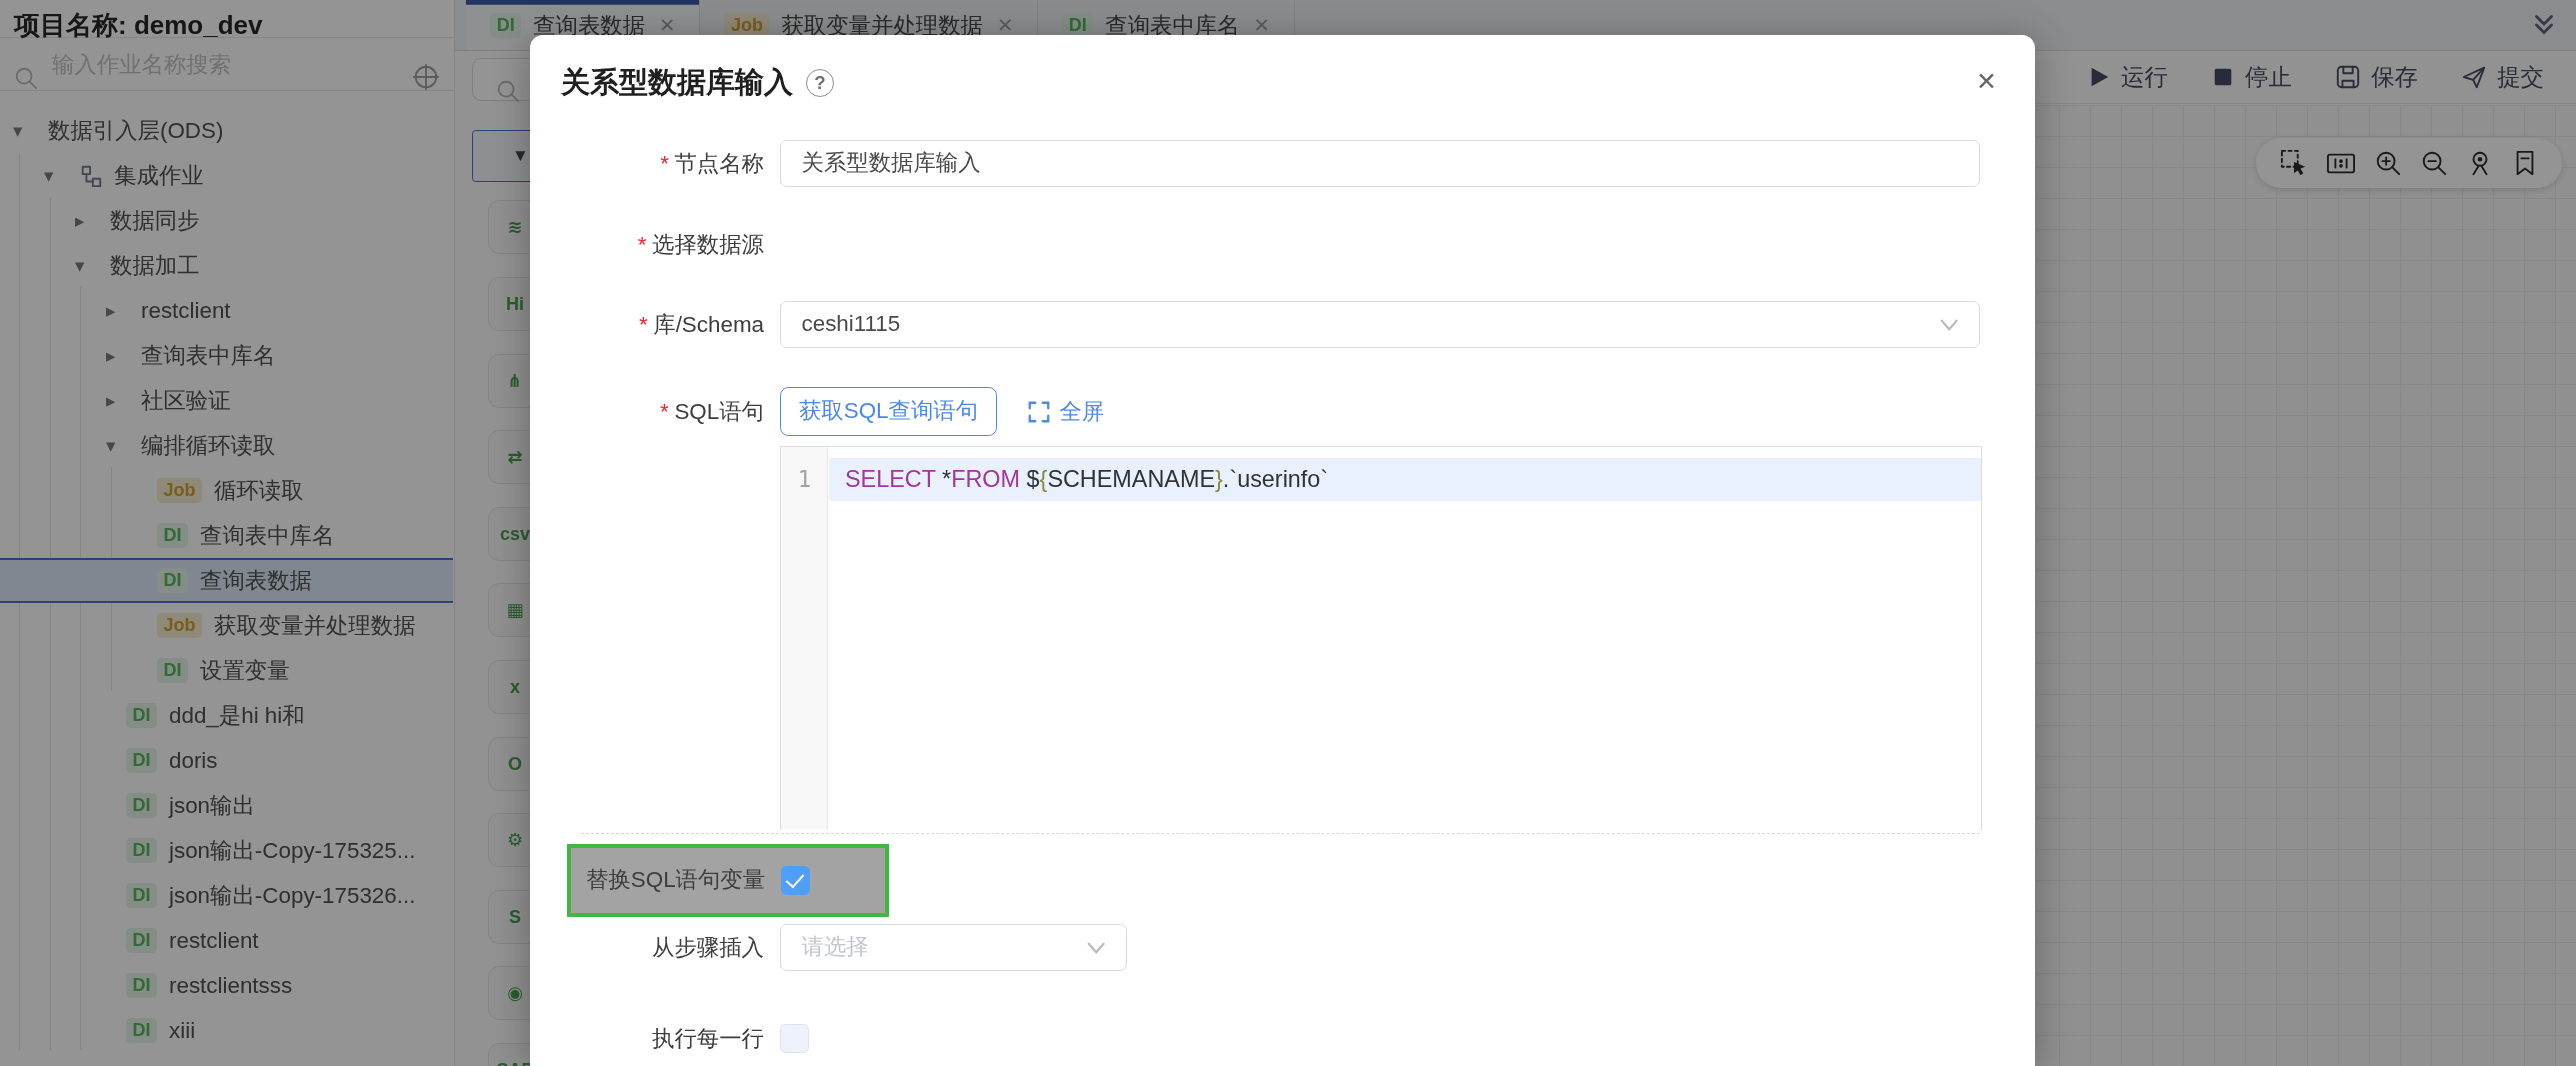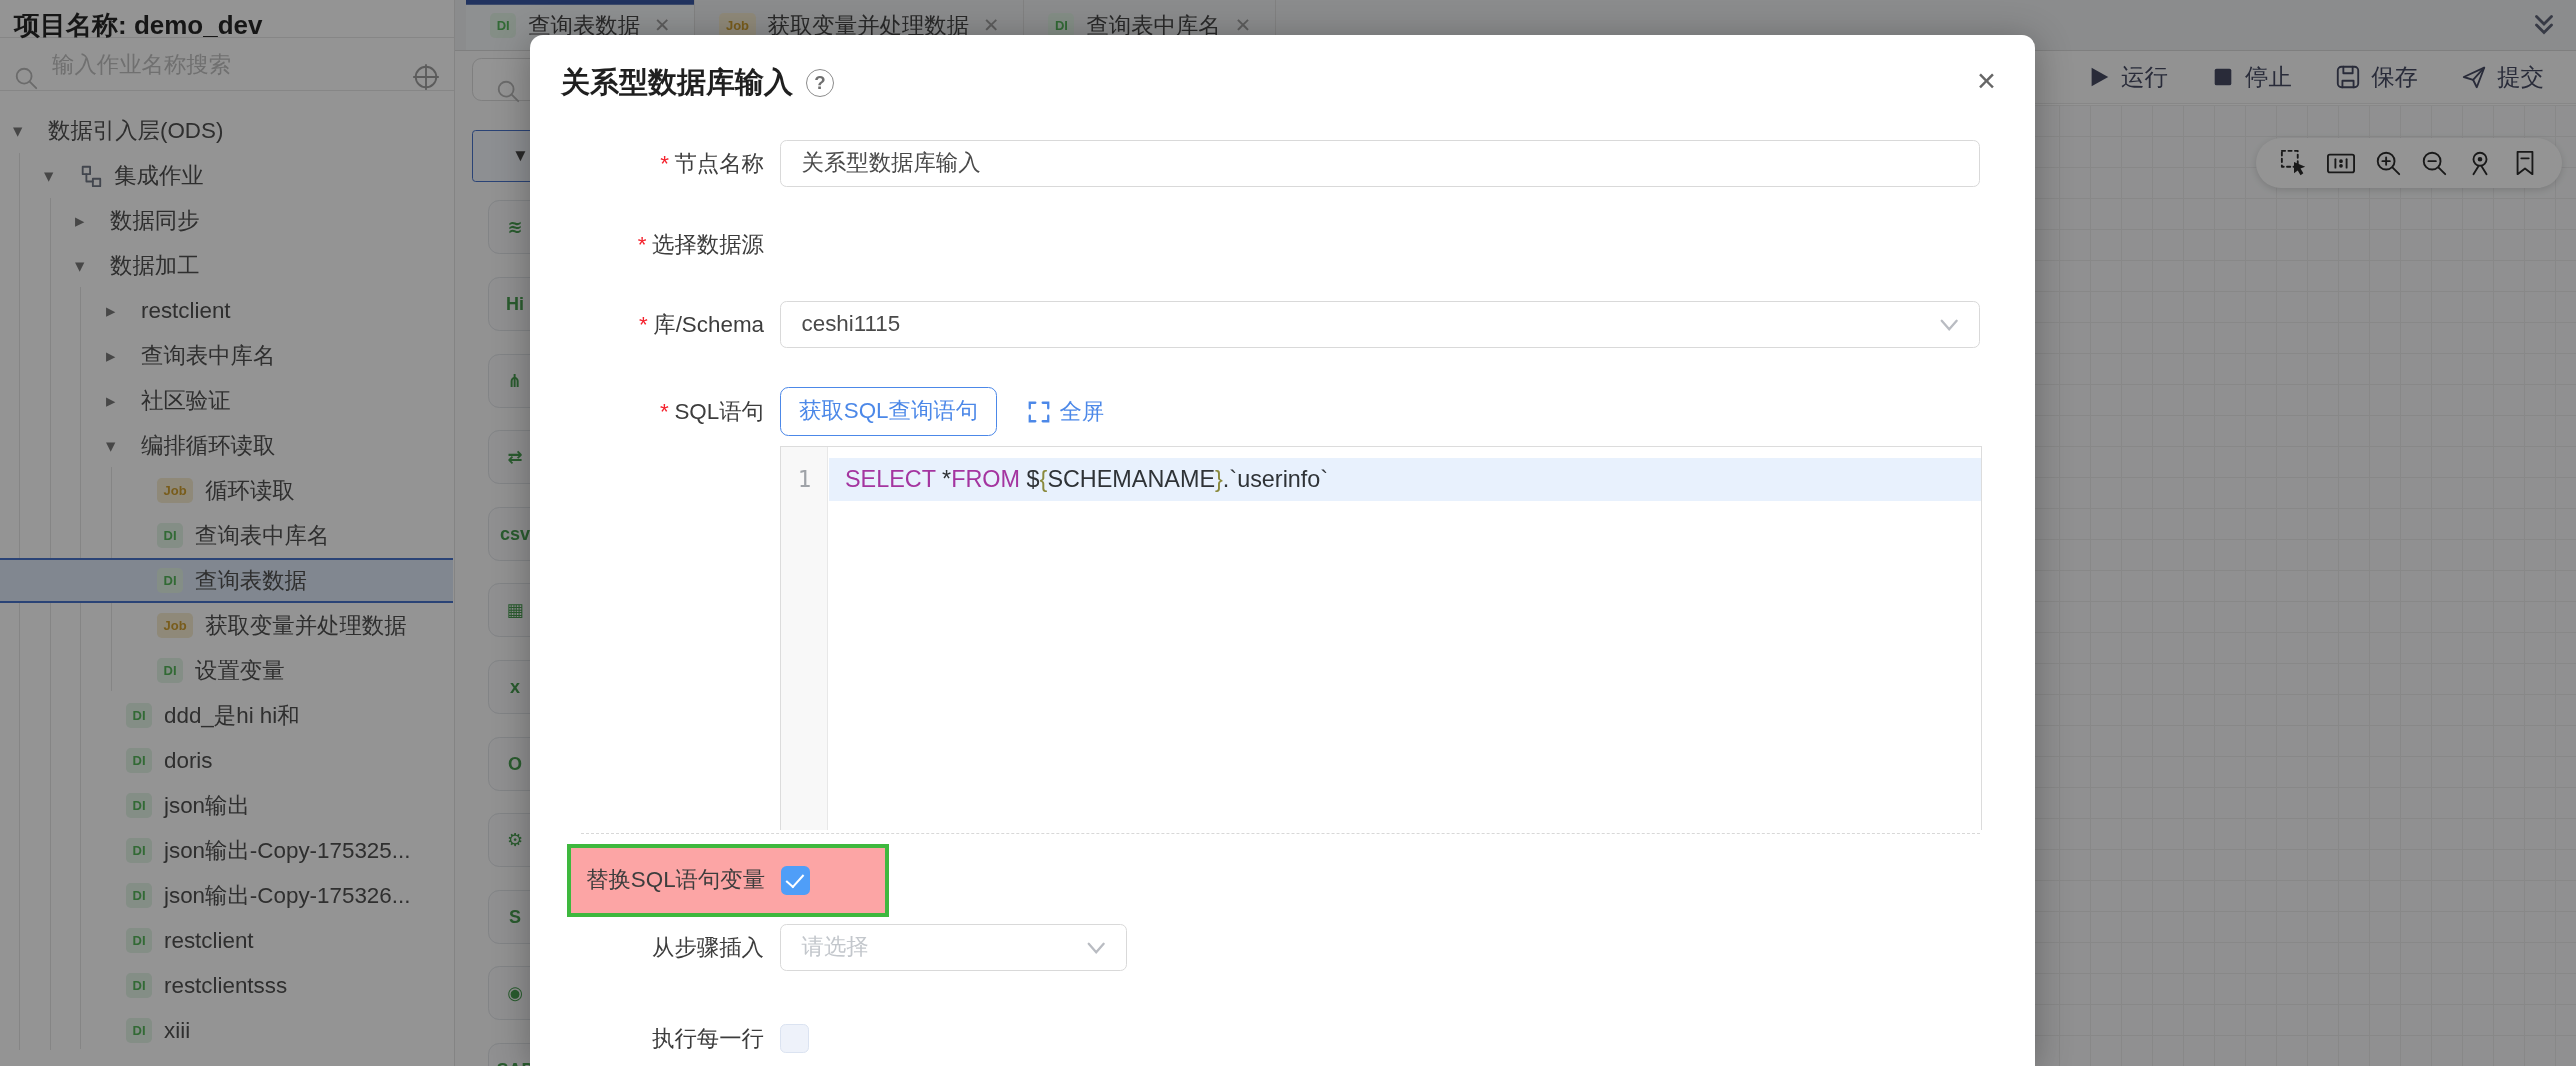--- a/index.html
+++ b/index.html
@@ -9,21 +9,21 @@
   
   .sidebar{position:absolute;left:0;top:0;width:455px;height:1067px;background:#fff;border-right:0.9px solid #e2e2e2;}
   .sb-header{height:38px;line-height:51px;padding-left:14px;font-size:26px;font-weight:bold;color:#1b1b1b;border-bottom:0.9px solid #e5e5e5;}
   .sb-search{position:relative;height:53px;border-bottom:0.9px solid #e5e5e5;}
   .sb-search .ph{position:absolute;left:52px;top:0;line-height:53px;font-size:22.4px;color:#bdbdbd;}
   .sb-search svg{position:absolute;top:13px;}
   .tree{position:absolute;left:0;top:108px;right:0.9px;bottom:0;overflow:hidden;}
   .trow{position:relative;height:45px;display:flex;align-items:center;font-size:22.4px;color:#474747;white-space:nowrap;}
   .trow.sel{background:#dce8f8;box-shadow:inset 0 1.9px 0 #3f6cc9, inset 0 -1.9px 0 #3f6cc9;}
   .caret{width:35px;text-align:left;font-size:18.7px;color:#737373;flex:none;}
-  .badge{flex:none;height:25px;line-height:25px;border-radius:4.7px;font-size:13px;font-weight:bold;text-align:center;margin-right:12px;padding:0 6.5px;}
+  .badge{flex:none;height:25px;line-height:25px;border-radius:4.7px;font-size:18px;font-weight:bold;text-align:center;margin-right:12px;padding:0 6.5px;}
   .badge.DI{background:#e2f4e6;color:#4db253;}
   .badge.Job{background:#f6ecce;color:#cd9a26;}
   .guide{position:absolute;width:0.9px;background:#e4e4e4;}
 
   .palette{position:absolute;left:455px;top:51px;width:148px;bottom:0;background:#fbfbfc;border-right:0.9px solid #e6e6e6;}
   .pal-search{position:absolute;left:17px;top:6.5px;width:114px;height:43px;border:0.9px solid #d9d9d9;border-radius:9.3px;background:#fff;}
   .pal-search svg{position:absolute;left:11.2px;top:10.3px;}
   .pal-drop{position:absolute;left:17px;top:79px;width:114px;height:52px;border:1.9px solid #3f6cc9;border-radius:3.7px;background:#f3f6fb;color:#3c3c3c;font-size:17px;line-height:49px;padding-left:39px;}
   .pal-item{position:absolute;left:33px;width:54px;height:54px;border:0.9px solid #dfe2e6;border-radius:11.2px;background:#f7f8fa;display:flex;align-items:center;justify-content:center;color:#3f9a47;font-weight:bold;font-size:18px;}
 
@@ -54,21 +54,21 @@
   .finput{position:absolute;left:250px;width:1200px;height:47px;border:1.4px solid #d9d9d9;border-radius:6.5px;background:#fff;font-size:22.4px;color:#4a4a4a;line-height:44px;padding:0 20.5px;white-space:nowrap;overflow:hidden;}
   .chev{position:absolute;right:18.7px;top:16px;}
   .fetch-btn{position:absolute;left:250px;top:0;width:217px;height:49px;border:1.9px solid #4c88e8;border-radius:8.4px;background:#fff;color:#4c88e8;font-size:22.4px;text-align:center;line-height:45px;}
   .fs-link{position:absolute;left:497px;top:0;height:49px;display:flex;align-items:center;gap:8.4px;color:#4c88e8;font-size:22.4px;}
   .editor{position:absolute;left:250px;top:411px;width:1202px;height:384px;border:0.9px solid #dcdcdc;border-bottom:none;background:#fff;}
   .gutter{position:absolute;left:0;top:0;bottom:0;width:47px;background:#f8f8f8;border-right:0.9px solid #e8e8e8;}
   .lineno{position:absolute;left:0;top:11.2px;width:47px;height:43px;line-height:43px;text-align:center;color:#9fa3a8;font-family:"DejaVu Sans Mono",monospace;font-size:22.4px;}
   .activeline{position:absolute;left:48px;right:0;top:11.2px;height:43px;background:#e8f1fd;}
   .codeline{position:absolute;left:64px;top:11.2px;height:43px;line-height:43px;font-family:"DejaVu Sans Mono",monospace;font-size:23.4px;white-space:pre;}
   .dash-div{position:absolute;left:51px;top:798px;width:1399px;border-top:1.9px dashed #d8d8d8;}
-  .greenbox{position:absolute;left:37px;top:809px;width:322px;height:73px;border:4.7px solid #3eb83e;background:#fca5a5;}
+  .greenbox{position:absolute;left:37px;top:809px;width:322px;height:73px;border:4.7px solid #3eb83e;background:#a3a3a3;}
   .greenbox .gl{position:absolute;left:15px;top:0;line-height:64px;font-size:22.4px;color:#3d3d3d;}
   .cb{position:absolute;width:29px;height:29px;border-radius:5.6px;}
   .cb.on{background:#4f9ef8;}
   .cb.on::after{content:"";position:absolute;left:9.3px;top:3.7px;width:7.5px;height:15px;border:solid #fff;border-width:0 2.8px 2.8px 0;transform:rotate(42deg);}
   .cb.off{background:#eef2fa;border:1.4px solid #dbe3f1;}
   .sel-small{position:absolute;left:250px;width:347px;height:47px;border:1.4px solid #d9d9d9;border-radius:6.5px;background:#fff;font-size:22.4px;color:#c3c7cc;line-height:44px;padding:0 20.5px;}
   svg{display:block;}
 </style>
 </head>
 <body>

